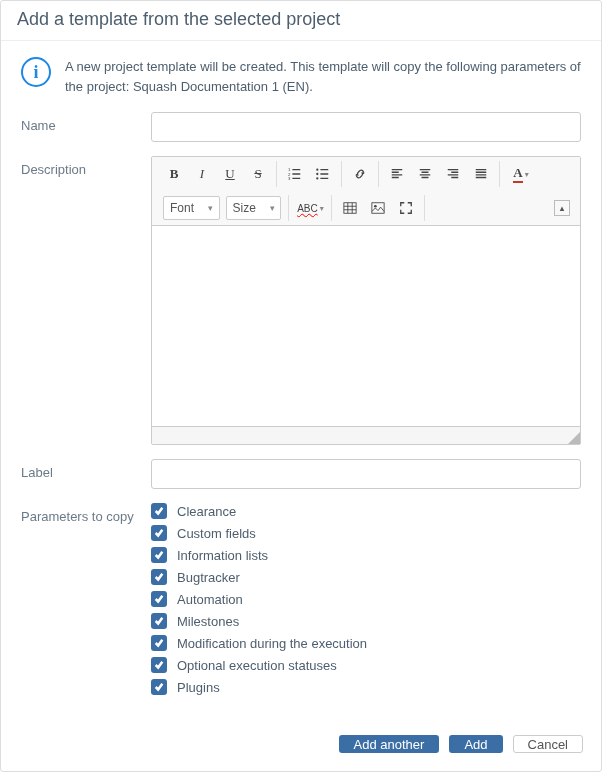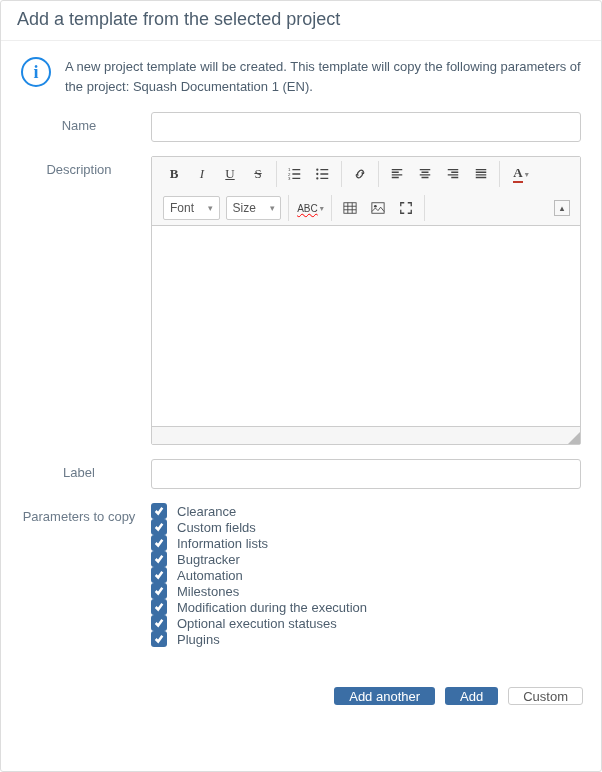--- a/index.html
+++ b/index.html
@@ -4,36 +4,36 @@
 <style>
   * { box-sizing: border-box; margin: 0; padding: 0; }
   body { font-family: Arial, Helvetica, sans-serif; font-size: 13px; color: #4d5e6e; background: #fff; width: 602px; height: 772px; border: 1px solid #ddd; border-radius: 3px; }
   .dialog-header { padding: 8px 16px 10px; font-size: 18px; font-weight: 500; color: #4d5e6e; border-bottom: 1px solid #eee; }
   .dialog-body { padding: 16px 20px; }
   .info-row { display: flex; gap: 14px; margin-bottom: 16px; }
   .info-icon { flex: 0 0 auto; width: 30px; height: 30px; border: 2px solid #1e88e5; border-radius: 50%; display: flex; align-items: center; justify-content: center; color: #1e88e5; font-weight: bold; font-size: 18px; font-family: Georgia, serif; }
   .info-text { flex: 1; line-height: 1.5; color: #4d5e6e; }
   .info-text b { font-weight: normal; }
   .form-row { display: flex; margin-bottom: 14px; }
-  .form-label { width: 130px; flex-shrink: 0; text-align: center; padding-right: 14px; padding-top: 6px; color: #6b7a89; font-size: 13px; }
+  .form-label { width: 130px; flex-shrink: 0; text-align: left; padding-right: 14px; padding-top: 6px; color: #6b7a89; font-size: 13px; }
   .form-control { flex: 1; }
   .text-input { width: 100%; height: 30px; border: 1px solid #ccc; border-radius: 3px; padding: 4px 8px; font-size: 13px; }
   .editor-wrap { border: 1px solid #ccc; border-radius: 2px; }
   .editor-toolbar { border-bottom: 1px solid #ccc; background: #f8f8f8; }
   .tbrow { display: flex; align-items: center; flex-wrap: wrap; padding: 4px; gap: 0; }
   .tgroup { display: flex; align-items: center; border-right: 1px solid #ddd; padding: 0 4px; }
   .tgroup:last-child { border-right: none; }
   .tbtn { width: 26px; height: 24px; display: flex; align-items: center; justify-content: center; border: 1px solid transparent; border-radius: 2px; margin: 1px; cursor: pointer; color: #444; font-size: 13px; }
   .tbtn svg { width: 14px; height: 14px; }
   .tsel { display: inline-flex; align-items: center; height: 24px; border: 1px solid #ccc; border-radius: 2px; background: #fff; padding: 0 6px; margin: 1px 3px; font-size: 12px; color: #555; cursor: pointer; gap: 14px; }
   .tsel .caret { font-size: 9px; color: #888; }
   .editor-body { min-height: 200px; max-height: 200px; background: #fff; overflow-y: auto; padding: 6px; }
   .editor-status { height: 18px; border-top: 1px solid #ccc; background: #f6f6f6; position: relative; }
   .editor-resize { position: absolute; right: 0; bottom: 0; width: 0; height: 0; border-style: solid; border-width: 0 0 12px 12px; border-color: transparent transparent #bbb transparent; cursor: nwse-resize; }
-  .check-list { display: flex; flex-direction: column; }
+  .check-list { display: flex; flex-direction: column; gap: 6px; }
   .check-item { display: flex; align-items: center; gap: 10px; color: #4d5e6e; }
   .cb { width: 16px; height: 16px; border-radius: 3px; background: #3b6ea5; display: flex; align-items: center; justify-content: center; cursor: pointer; flex-shrink: 0; }
   .cb svg { width: 10px; height: 10px; stroke: #fff; stroke-width: 3; fill: none; }
   .dialog-footer { display: flex; justify-content: flex-end; gap: 10px; padding: 10px 18px 14px; }
   .btn { height: 18px; padding: 0 14px; border-radius: 3px; border: 1px solid transparent; font-size: 13px; cursor: pointer; display: inline-flex; align-items: center; }
   .btn-primary { background: #3b6ea5; color: #fff; }
   .btn-default { background: #fff; color: #555; border-color: #ccc; }
   .collapse-btn { width: 16px; height: 16px; border: 1px solid #bbb; display: flex; align-items: center; justify-content: center; font-size: 9px; color: #555; cursor: pointer; margin-left: auto; margin-right: 6px; }
 </style>
 </head>
@@ -256,14 +256,14 @@
           </div>
         </div>
     </div>
   </div>
 
 </div>
 
 <div class="dialog-footer">
   <button class="btn btn-primary">Add another</button>
   <button class="btn btn-primary">Add</button>
-  <button class="btn btn-default">Custom</button>
+  <button class="btn btn-default">Cancel</button>
 </div>
 
 </body></html>

